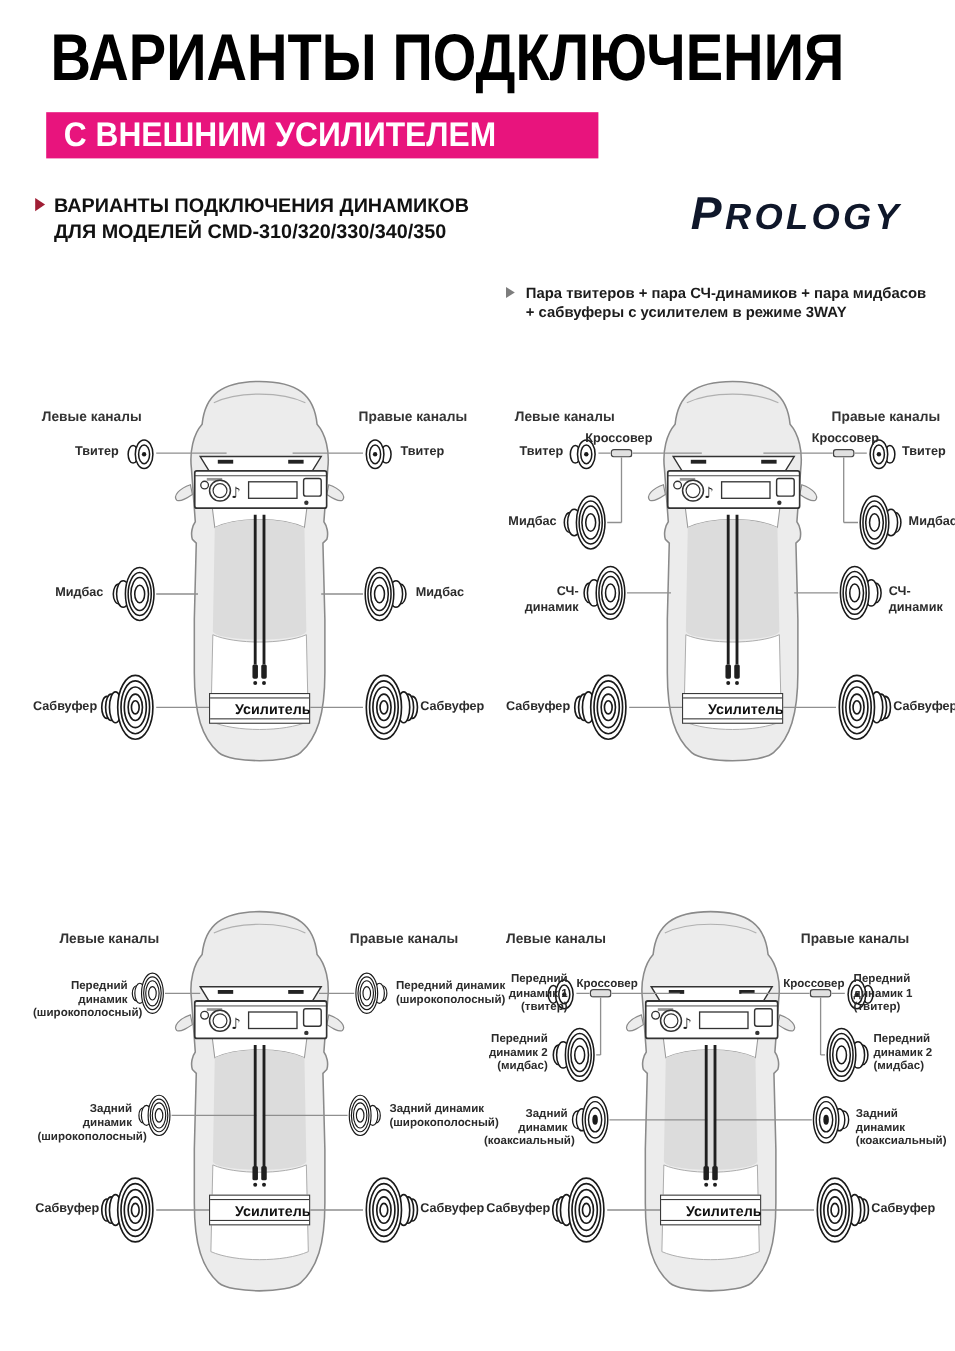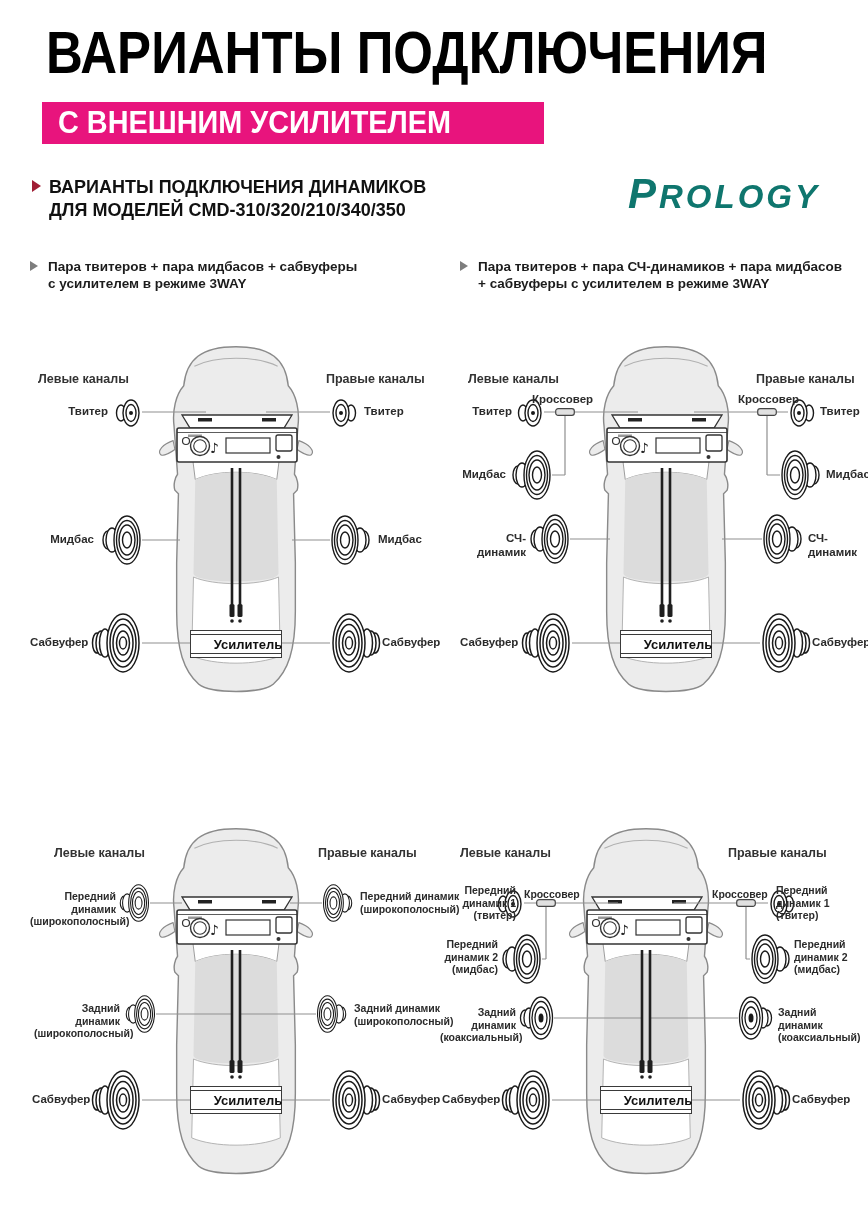--- a/index.html
+++ b/index.html
@@ -28,21 +28,21 @@
   .red-tri{
     width:0;height:0;border-left:9px solid var(--bullet);
     border-top:6px solid transparent;border-bottom:6px solid transparent;
     margin-top:4px;margin-right:8px;flex:none;
   }
   .section-text{
     font-size:18px;font-weight:bold;line-height:23px;white-space:pre-line;color:#111;
   }
   .brand{
     position:absolute;left:628px;top:170px;font-family:"Liberation Sans",sans-serif;
-    font-size:33px;font-weight:bold;font-style:italic;letter-spacing:3px;color:#0f766e;
+    font-size:33px;font-weight:bold;font-style:italic;letter-spacing:3px;color:#0f172a;
   }
   .brand::first-letter{font-size:42px;}
   
   .quad{position:absolute;}
   .q1{left:30px;top:258px;width:412px;height:480px;}
   .q2{left:460px;top:258px;width:418px;height:480px;}
   .q3{left:30px;top:738px;width:412px;height:490px;}
   .q4{left:440px;top:738px;width:418px;height:490px;}
   .caption{position:absolute;left:0;top:0;display:flex;align-items:flex-start;}
   .cap-tri{
@@ -157,30 +157,25 @@
       <rect x="0.7" y="0.7" width="18.6" height="6.6" rx="2.4" fill="#e0e0e0" stroke="#444" stroke-width="1.2"></rect>
     </symbol>
   </defs>
 </svg>
 
 <div class="title">ВАРИАНТЫ ПОДКЛЮЧЕНИЯ</div>
 <div class="banner"><span>С ВНЕШНИМ УСИЛИТЕЛЕМ</span></div>
 <div class="section">
   <span class="red-tri"></span>
   <div class="section-text">ВАРИАНТЫ ПОДКЛЮЧЕНИЯ ДИНАМИКОВ
-ДЛЯ МОДЕЛЕЙ CMD-310/320/210/340/350</div>
+ДЛЯ МОДЕЛЕЙ CMD-310/320/330/340/350</div>
 </div>
 <div class="brand">PROLOGY</div>
 
 <div class="quad q1">
-  <div class="caption">
-    <span class="cap-tri"></span>
-    <div class="cap-text">Пара твитеров + пара мидбасов + сабвуферы
-с усилителем в режиме 3WAY</div>
-  </div>
   <div class="diagram">
     <svg class="dsvg" width="412" height="430" viewBox="0 0 412 430">
       <use href="#car-assembly" width="412" height="430"></use>
       <path class="cline" d="M112,104 H176 M236,104 H300 M112,232 H150 M262,232 H300 M112,335 H160 M252,335 H300"></path>
       <path class="wire" d="M202,160 V296 M210,160 V296"></path>
       <rect class="plug" x="199.5" y="296" width="5" height="13" rx="1.5"></rect>
         <rect class="plug" x="207.5" y="296" width="5" height="13" rx="1.5"></rect>
       <circle class="plug" cx="202" cy="313" r="1.8"></circle>
         <circle class="plug" cx="210" cy="313" r="1.8"></circle>
       <use href="#spk-tw" x="84" y="90" width="28" height="30"></use>

